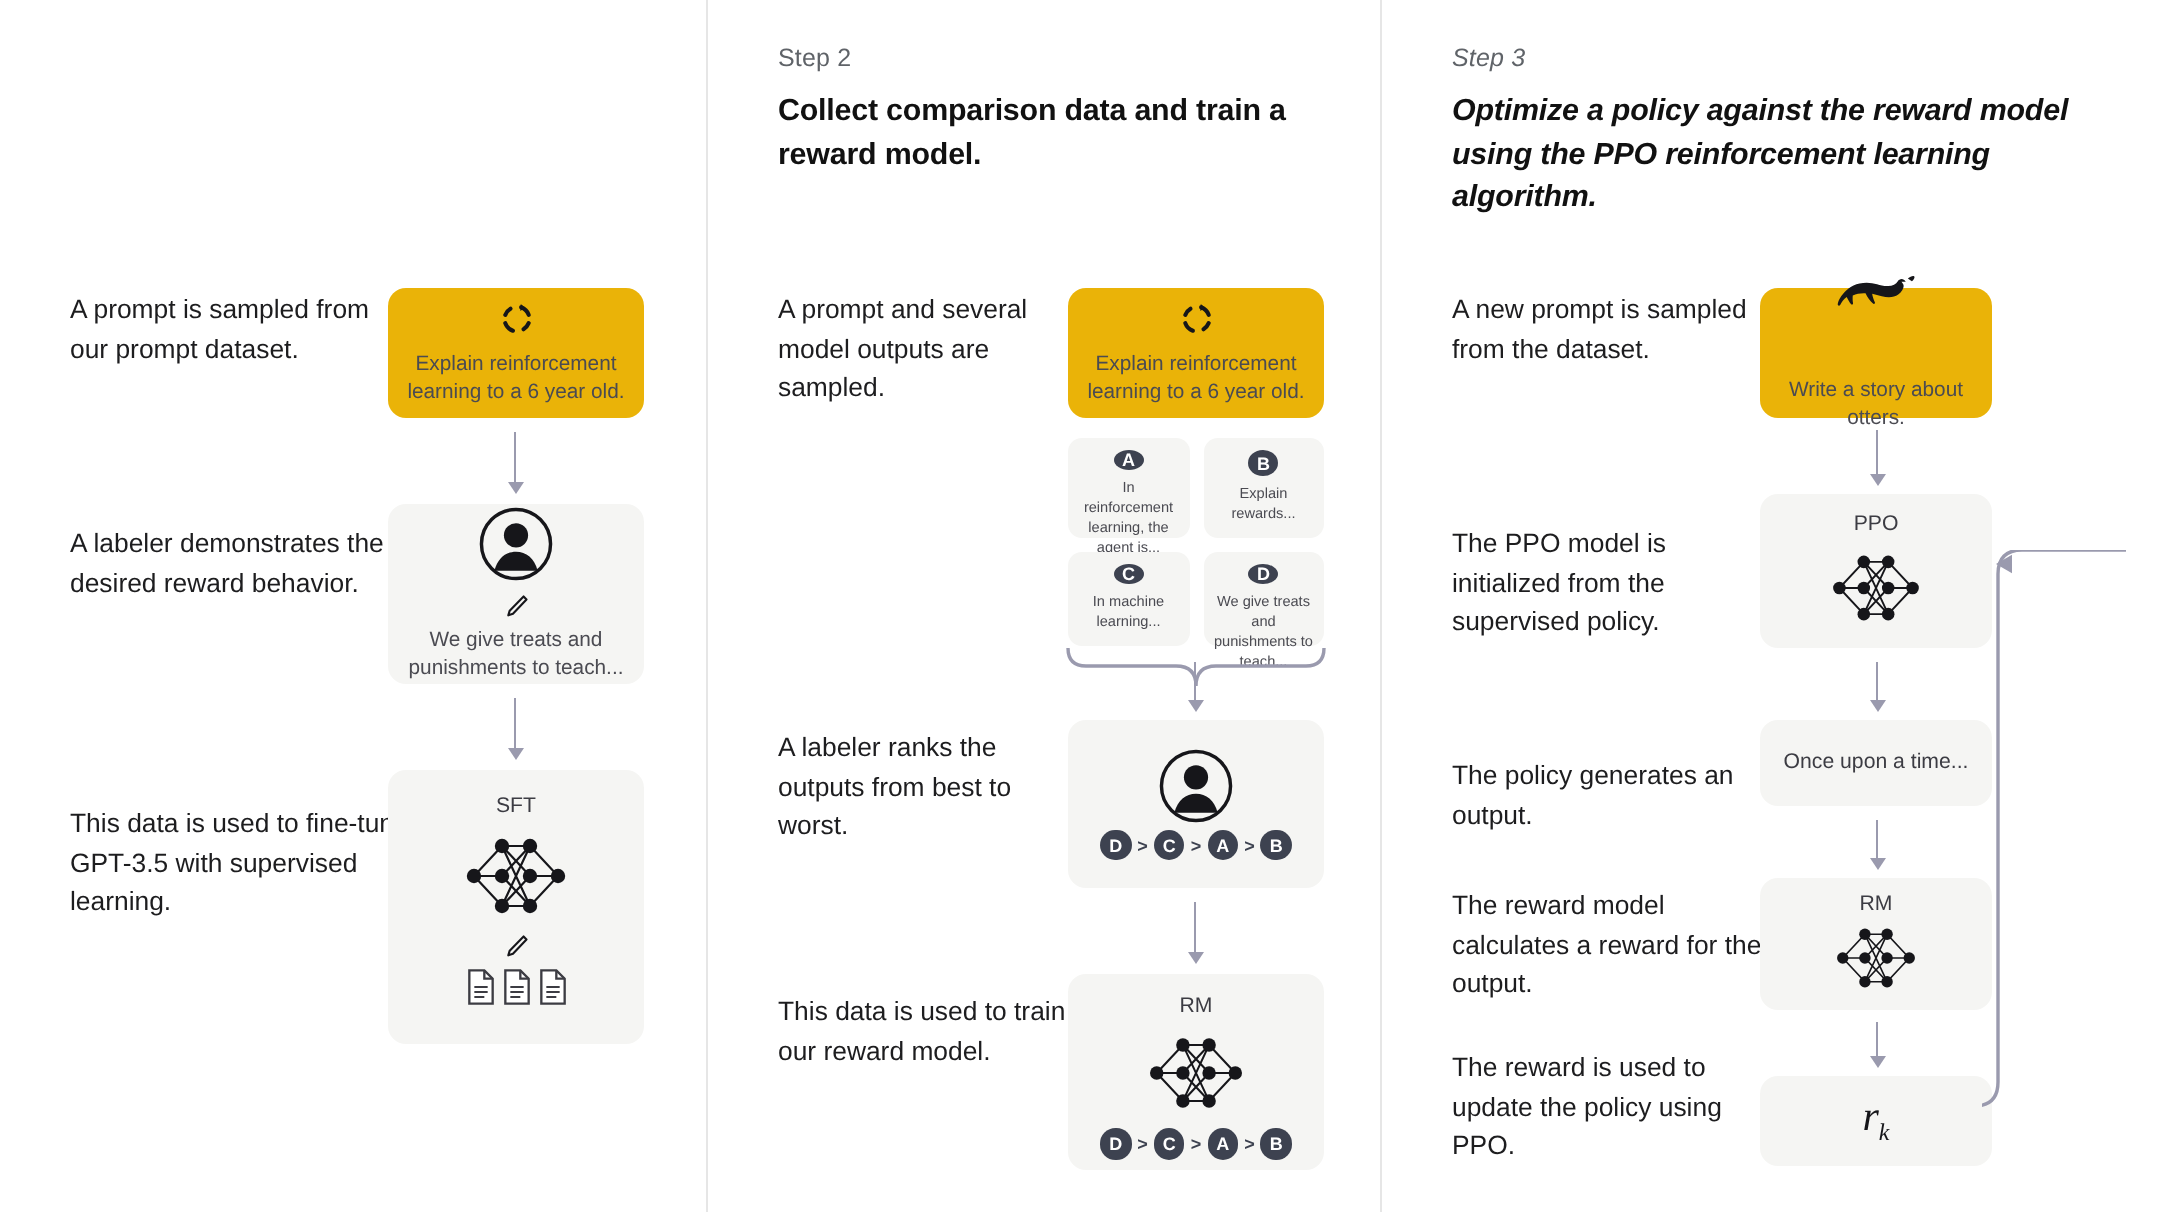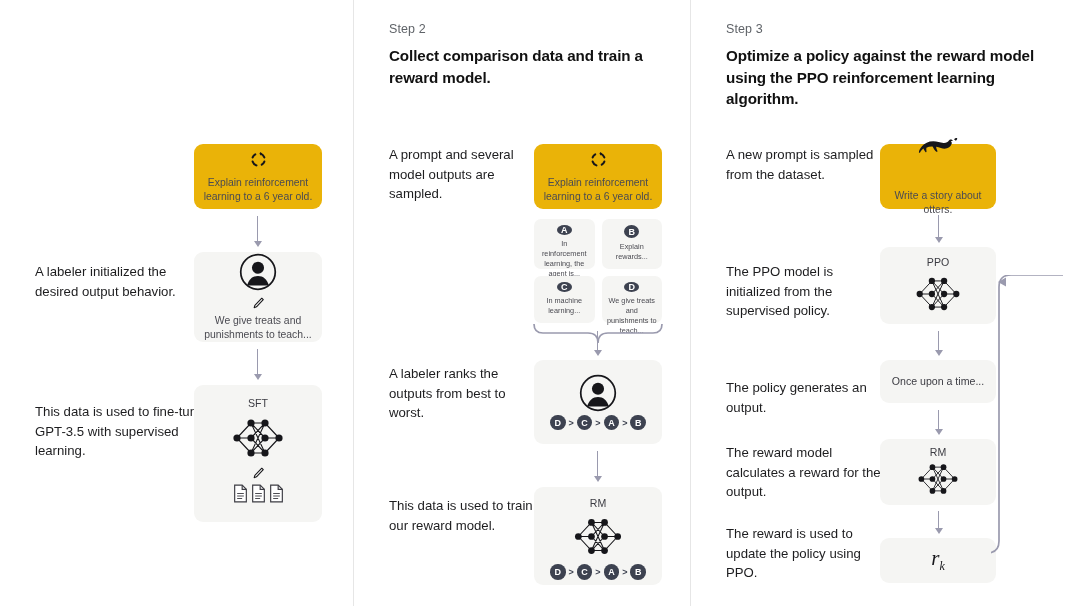--- a/index.html
+++ b/index.html
@@ -21,21 +21,21 @@
   .divider.d1 { left: 353px; }
   .divider.d2 { left: 690px; }
 
   
   .col { position: absolute; top: 0; height: 606px; }
   .col.c1 { left: 0;    width: 353px; }
   .col.c2 { left: 354px; width: 336px; }
   .col.c3 { left: 691px; width: 389px; }
 
   .step-head { position: absolute; left: 35px; top: 22px; width: 300px; }
-  .col.c3 .step-head { width: 345px; }
+  .col.c3 .step-head { width: 345px; font-style: italic; }
   .step-kicker {
     font-size: 12.5px; color: #5f6368; letter-spacing: .1px;
     margin-bottom: 9px;
   }
   .step-title {
     font-size: 15.2px; font-weight: bold; color: #111111;
     line-height: 1.42; letter-spacing: -.1px;
   }
 
   
@@ -119,21 +119,22 @@
 <body>
 
 <div class="board">
 
   <div class="divider d1"></div>
   <div class="divider d2"></div>
 
   <div class="col c1">
 
 
-    <div class="note" style="top:262px; width:160px;">A labeler initialized the desired output behavior.</div>
+    <div class="note" style="top:145px; width:160px;">A prompt is sampled from our prompt dataset.</div>
+    <div class="note" style="top:262px; width:160px;">A labeler demonstrates the desired reward behavior.</div>
     <div class="note" style="top:402px; width:170px;">This data is used to fine-tune GPT-3.5 with supervised learning.</div>
 
     <div class="card green" style="left:194px; top:144px; width:128px; height:65px;">
       <span class="refresh">
         <svg width="19" height="19" viewBox="0 0 24 24">
           <g fill="none" stroke="#16161a" stroke-width="2.6" stroke-linecap="round">
             <path d="M4.6 9.4a8 8 0 0 1 3.3-3.9"></path>
             <path d="M14.6 4.6a8 8 0 0 1 4.8 4.8"></path>
             <path d="M19.4 14.6a8 8 0 0 1-3.3 3.9"></path>
             <path d="M9.4 19.4a8 8 0 0 1-4.8-4.8"></path>

